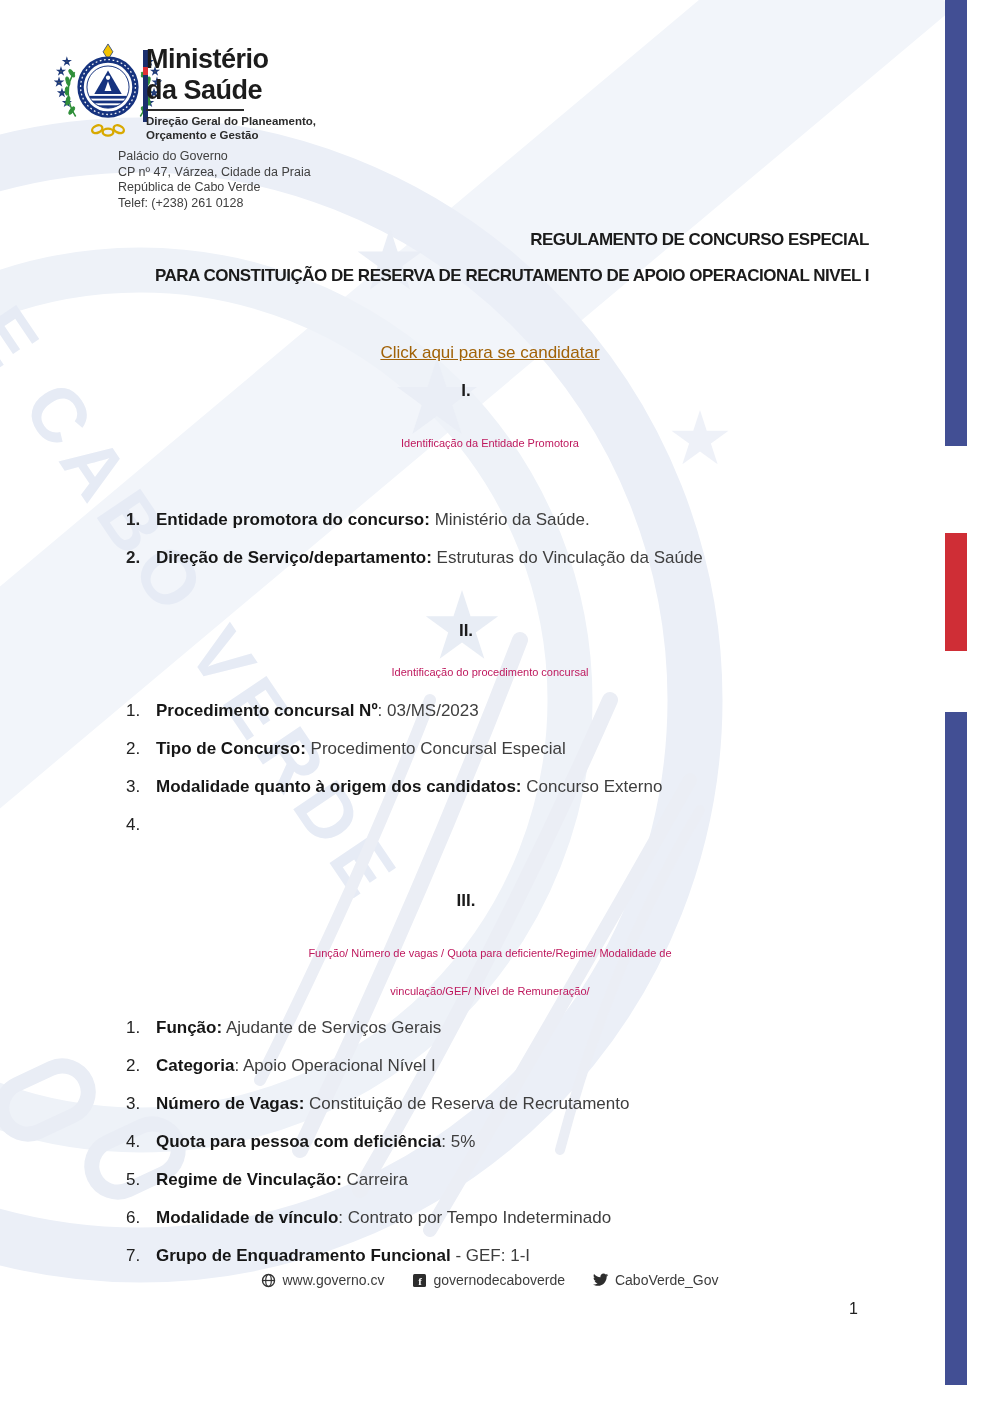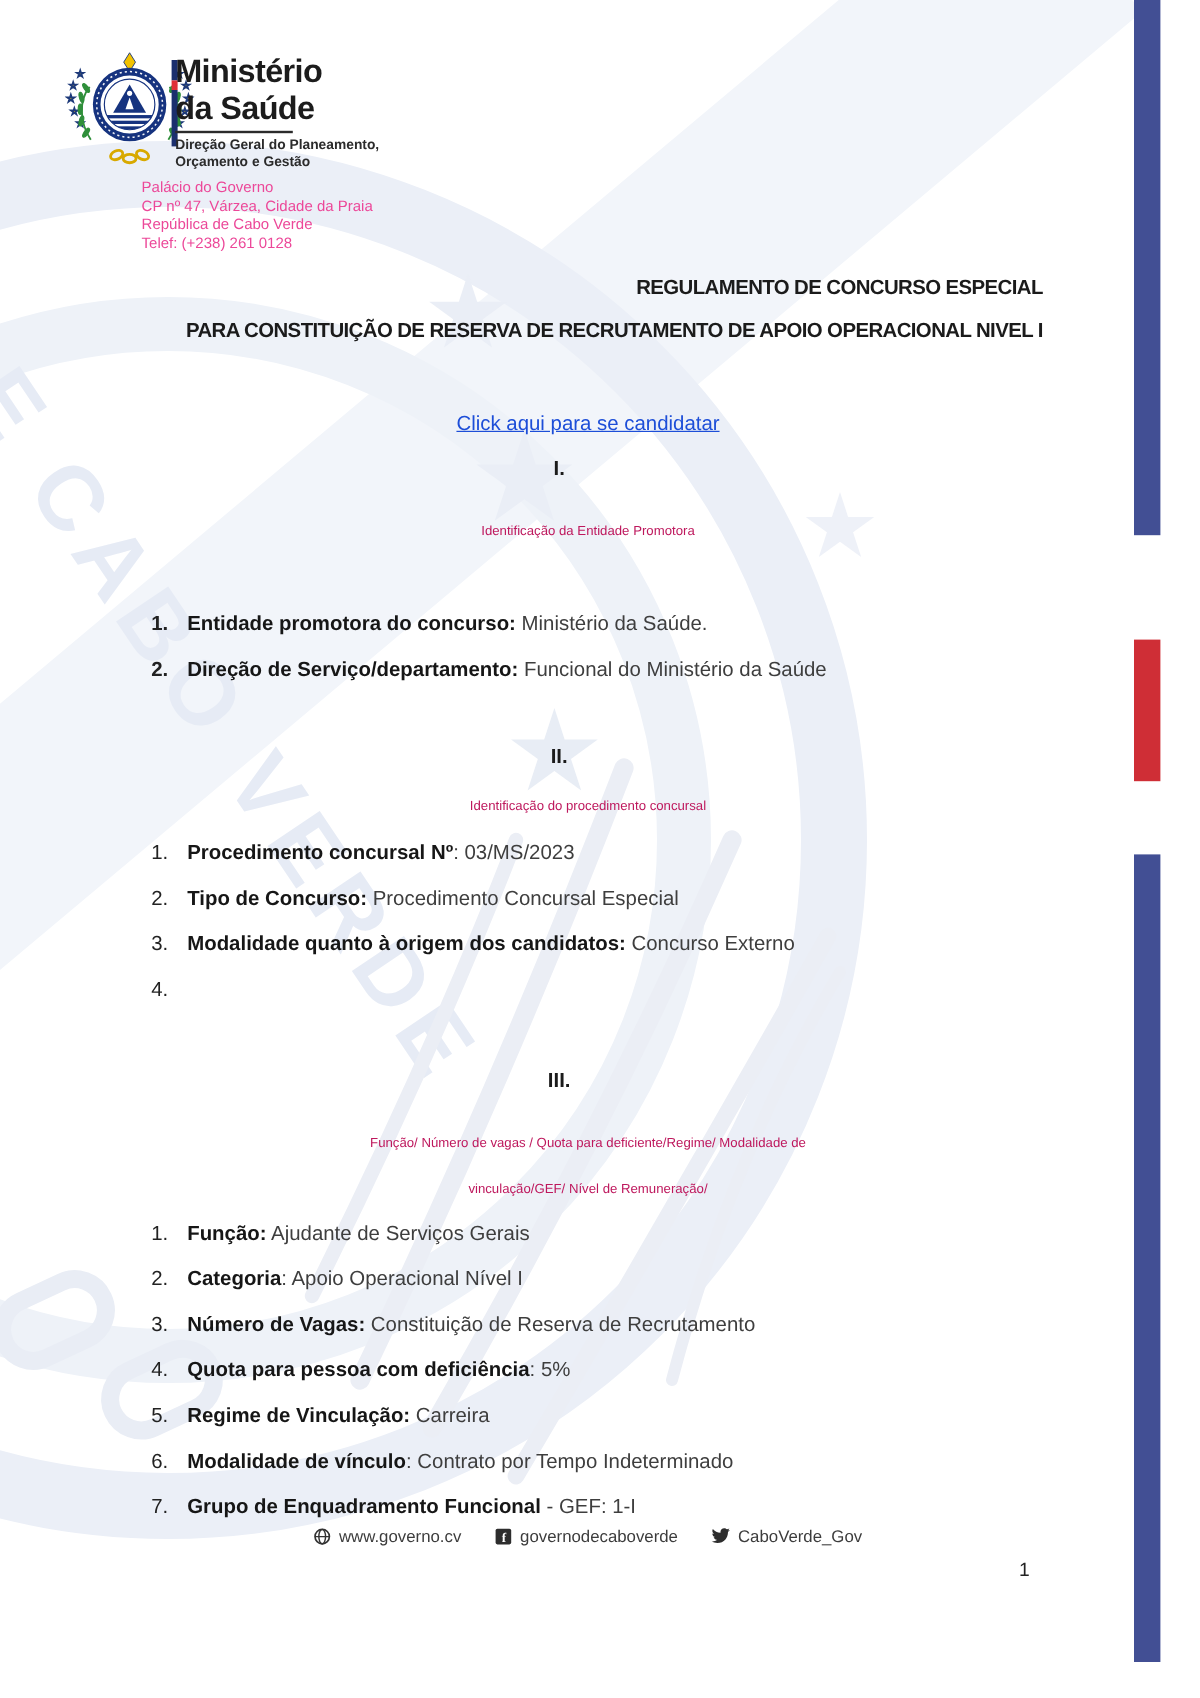--- a/index.html
+++ b/index.html
@@ -17,29 +17,29 @@
   
   .emblem{position:absolute;left:54px;top:42px;width:108px;height:96px;}
   .logo-sep{position:absolute;left:143px;top:50px;width:5px;height:72px;}
   .logo-sep .b1{height:17px;background:#1b2f6e;}
   .logo-sep .r1{height:8px;background:#e03137;}
   .logo-sep .b2{height:47px;background:#1b2f6e;}
   .ministry{position:absolute;left:146px;top:44px;color:#1c1c1c;}
   .ministry-name{font-size:27px;line-height:31px;font-weight:bold;letter-spacing:-0.5px;}
   .ministry-rule{width:98px;border-top:2px solid #2b2b2b;margin:3px 0 3px 0;}
   .ministry-dept{font-size:11.5px;line-height:14px;font-weight:bold;color:#2b2b2b;}
-  .address{position:absolute;left:118px;top:149px;font-size:12.5px;line-height:15.5px;color:#ec4899;}
+  .address{position:absolute;left:118px;top:149px;font-size:12.5px;line-height:15.5px;color:#404040;}
 
   
   .content{position:absolute;left:111px;top:0;width:758px;color:#1b1b1b;}
   .t-line{font-size:17px;line-height:20px;font-weight:bold;text-align:right;letter-spacing:-0.5px;color:#1b1b1b;}
   .title1{margin-top:230px;}
   .title2{margin-top:16px;}
   .linkrow{margin-top:57px;text-align:center;font-size:17px;line-height:20px;}
-  .applink{color:#1d4ed8;text-decoration:underline;cursor:pointer;}
+  .applink{color:#a16207;text-decoration:underline;cursor:pointer;}
   .numeral{margin-top:18px;text-align:center;font-size:17px;line-height:20px;font-weight:bold;
            transform:translateX(-24px);}
   .num2{margin-top:53px;} .num3{margin-top:56px;}
   .heading{text-align:center;font-size:11px;line-height:20px;font-weight:normal;color:#be185d;}
   .h1{margin-top:32px;} .h2{margin-top:21px;} .h3a{margin-top:32px;} .h3b{margin-top:18px;}
   .list{font-size:17px;line-height:20px;}
   .list1{margin-top:57px;} .list2{margin-top:19px;} .list3{margin-top:17px;}
   .li{display:flex;margin-top:18px;}
   .li:first-child{margin-top:0;}
   .li-num{width:45px;padding-left:15px;box-sizing:border-box;color:#222;flex:0 0 45px;}
@@ -172,21 +172,21 @@
 
       <div class="numeral">I.</div>
       <div class="heading h1">Identificação da Entidade Promotora</div>
       <div class="list list1 s1">
         <div class="li">
           <span class="li-num">1.</span>
           <span><span class="li-label">Entidade promotora do concurso:</span><span class="li-value"> Ministério da Saúde.</span></span>
         </div>
         <div class="li">
           <span class="li-num">2.</span>
-          <span><span class="li-label">Direção de Serviço/departamento:</span><span class="li-value"> Funcional do Ministério da Saúde</span></span>
+          <span><span class="li-label">Direção de Serviço/departamento:</span><span class="li-value"> Estruturas do Vinculação da Saúde</span></span>
         </div>
       </div>
 
       <div class="numeral num2">II.</div>
       <div class="heading h2">Identificação do procedimento concursal</div>
       <div class="list list2">
         <div class="li">
           <span class="li-num">1.</span>
           <span><span class="li-label">Procedimento concursal Nº</span><span class="li-value">: 03/MS/2023</span></span>
         </div>

